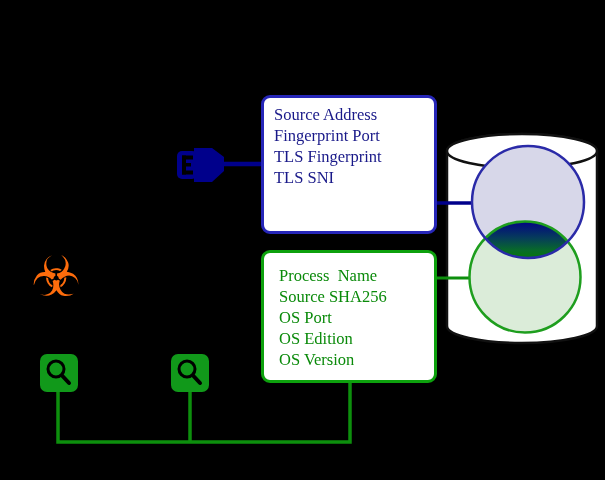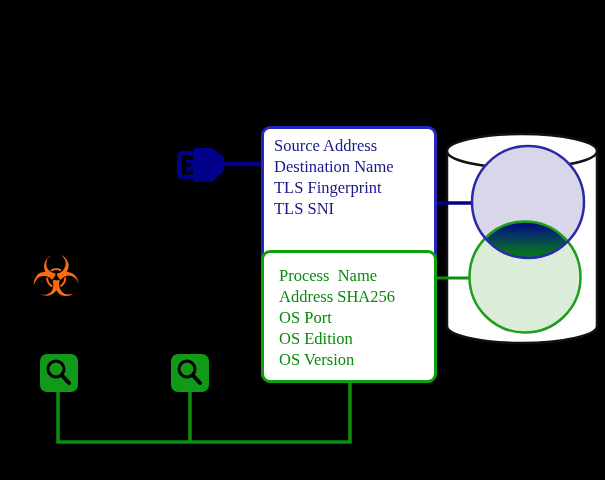--- a/index.html
+++ b/index.html
@@ -8,21 +8,21 @@
     font-family:"Liberation Serif","DejaVu Serif",serif;
   }
   #underlay{position:absolute;left:0;top:0;z-index:1;}
   .feature-box{
     position:absolute;box-sizing:border-box;background:#fff;border-radius:9px;z-index:3;
     font-size:16.5px;line-height:21px;
   }
   .feature-box .box-line{white-space:pre;display:block;}
   #network-box{
     left:261px;top:95px;width:176px;height:139px;
-    border:3px solid #2626b8;color:#191989;padding:6px 4px 0 10px;margin-top:31px;
+    border:3px solid #2626b8;color:#191989;padding:6px 4px 0 10px;
   }
   #host-box{
     left:261px;top:250px;width:176px;height:133px;
     border:3px solid #0da10d;color:#0a8a0a;padding:12px 4px 0 15px;
   }
   #plug{position:absolute;left:174px;top:144px;z-index:2;}
   #biohazard{
     position:absolute;left:31px;top:248px;z-index:2;
     font-family:"DejaVu Sans",sans-serif;font-size:56px;line-height:58px;color:#fd6c0c;
   }
@@ -79,28 +79,28 @@
     <g fill="#000000">
       <rect x="8" y="11.5" width="4" height="19"></rect>
       <rect x="8" y="11.5" width="11" height="4"></rect>
       <rect x="8" y="19" width="9" height="3.5"></rect>
       <rect x="8" y="26.5" width="11" height="4"></rect>
     </g>
   </svg>
 
   <div id="network-box" class="feature-box">
     <span class="box-line">Source Address</span>
-    <span class="box-line">Destination Name</span>
+    <span class="box-line">Fingerprint Port</span>
     <span class="box-line">TLS Fingerprint</span>
     <span class="box-line">TLS SNI</span>
   </div>
 
   <div id="host-box" class="feature-box">
     <span class="box-line">Process  Name</span>
-    <span class="box-line">Address SHA256</span>
+    <span class="box-line">Source SHA256</span>
     <span class="box-line">OS Port</span>
     <span class="box-line">OS Edition</span>
     <span class="box-line">OS Version</span>
   </div>
 
   <span id="biohazard">☣</span>
 
   <div id="magnifier-left" class="magnifier">
     <svg width="38" height="38" viewBox="0 0 38 38">
       <circle cx="16" cy="15" r="8" fill="none" stroke="#000000" stroke-width="3"></circle>

